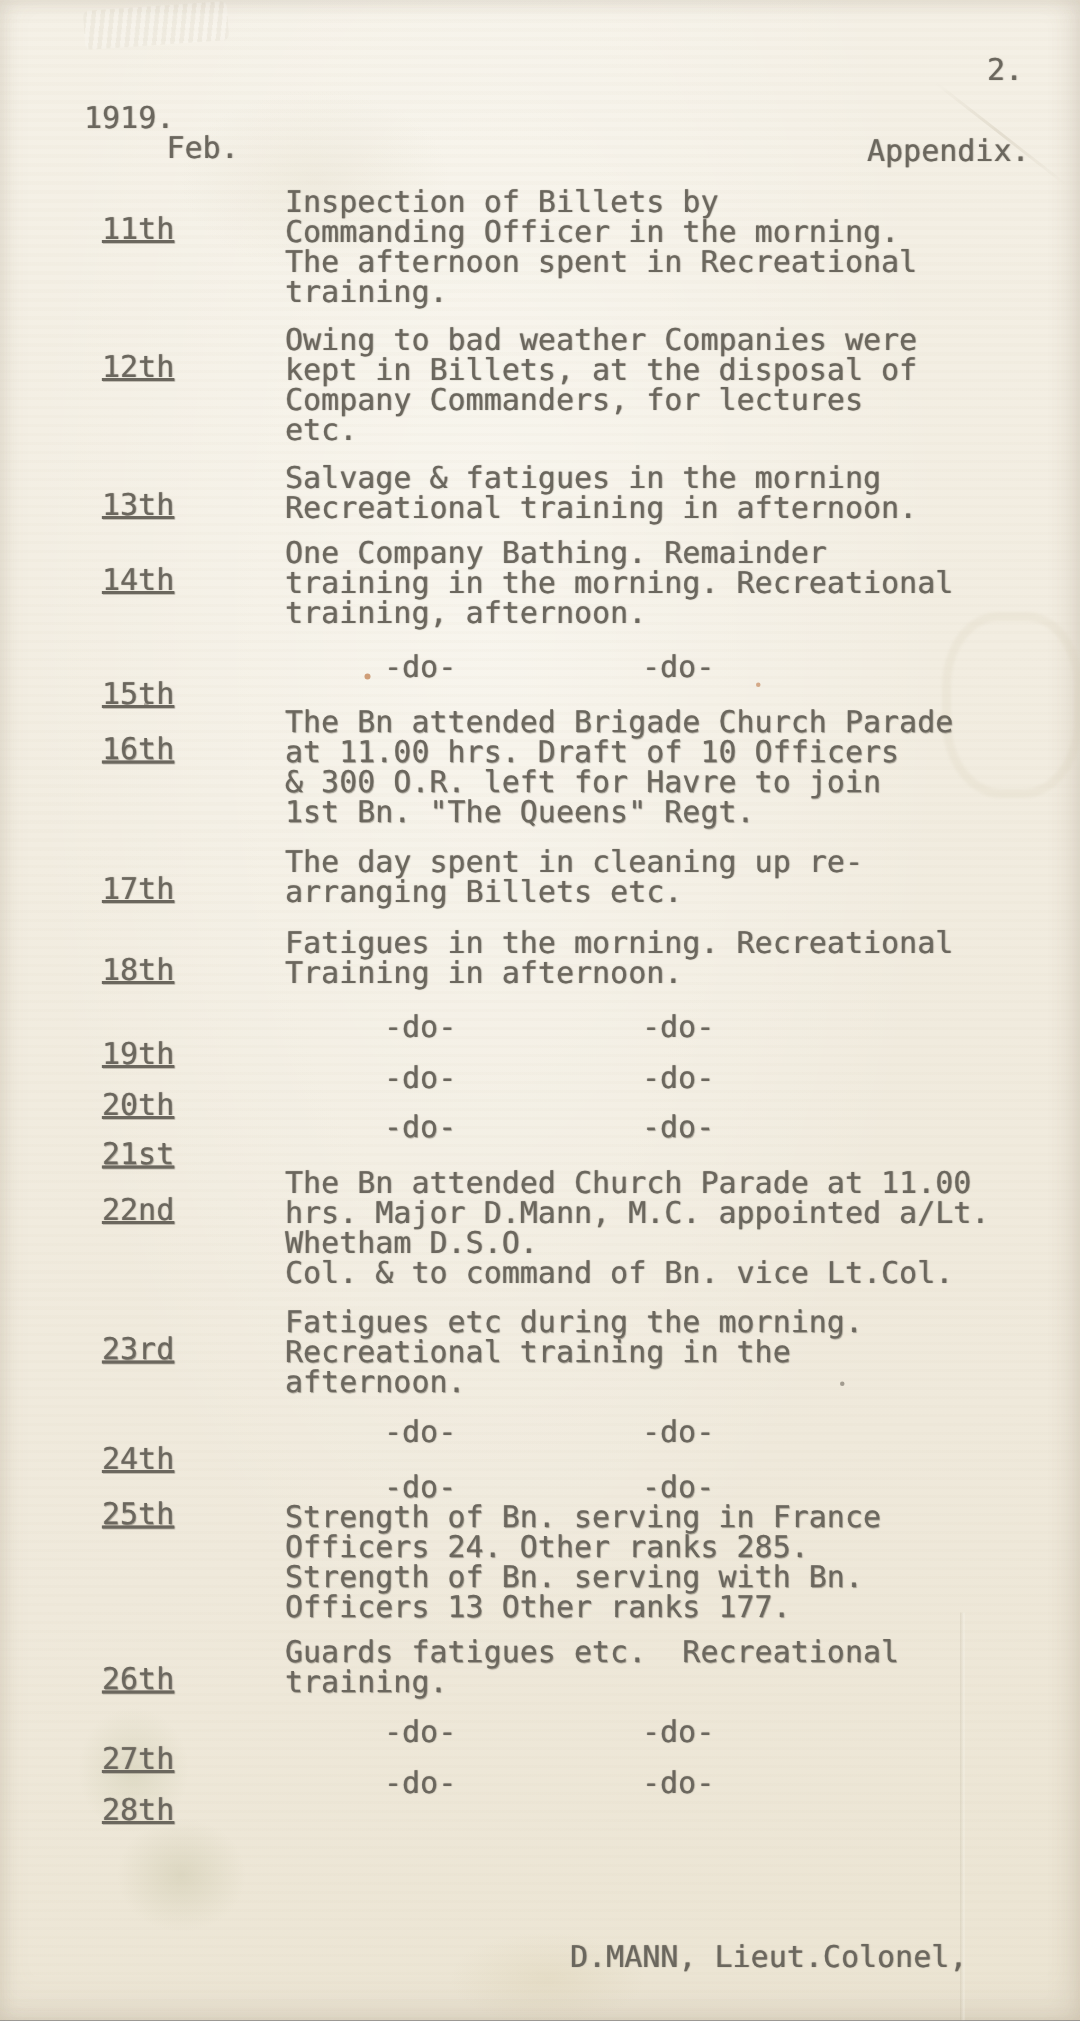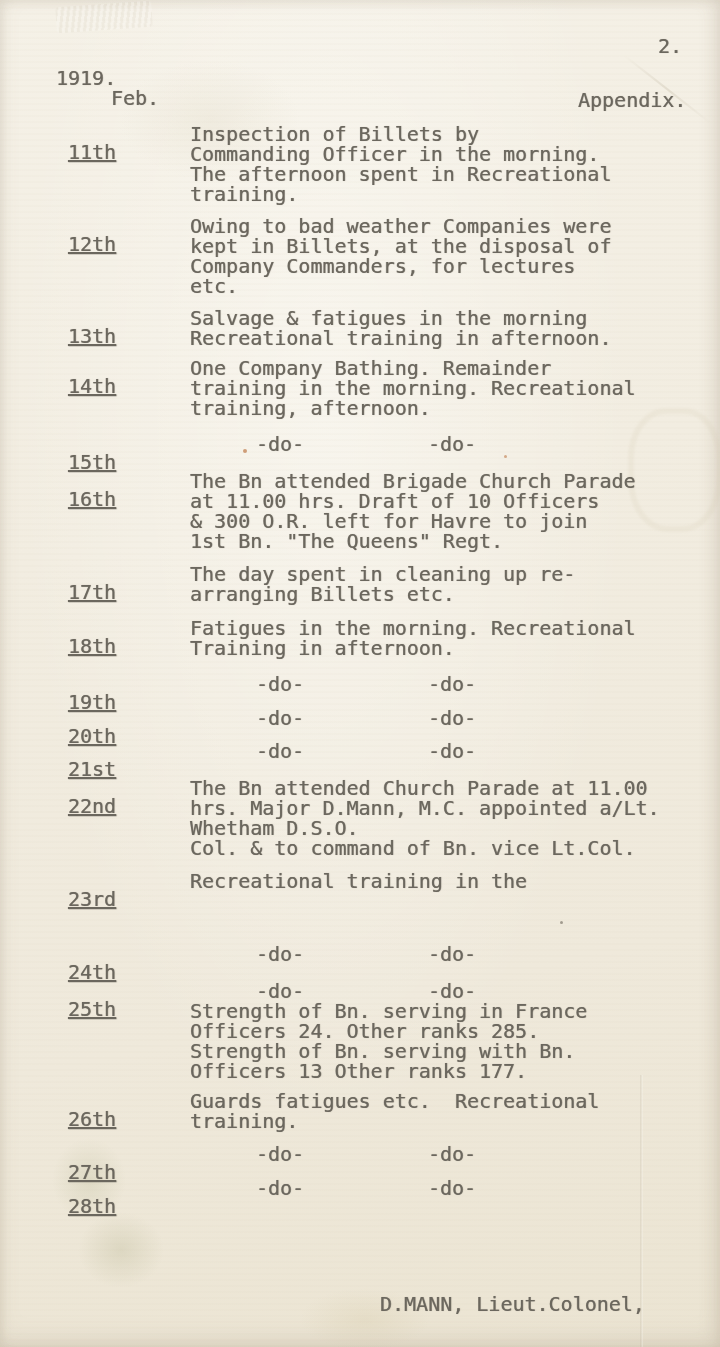--- a/index.html
+++ b/index.html
@@ -96,21 +96,21 @@
       <div class="entry-row txt" style="top: 308px;"><span class="entry-date">13th</span><div class="entry-body"><div class="entry-line">Salvage &amp; fatigues in the morning</div><div class="entry-line">Recreational training in afternoon.</div></div></div>
       <div class="entry-row txt" style="top: 358px;"><span class="entry-date">14th</span><div class="entry-body"><div class="entry-line">One Company Bathing. Remainder</div><div class="entry-line">training in the morning. Recreational</div><div class="entry-line">training, afternoon.</div></div></div>
       <div class="entry-row txt" style="top: 434px;"><span class="entry-date">15th</span><span class="ditto0">-do-</span><span class="ditto1">-do-</span></div>
       <div class="entry-row txt" style="top: 471px;"><span class="entry-date">16th</span><div class="entry-body"><div class="entry-line">The Bn attended Brigade Church Parade</div><div class="entry-line">at 11.00 hrs. Draft of 10 Officers</div><div class="entry-line">&amp; 300 O.R. left for Havre to join</div><div class="entry-line">1st Bn. "The Queens" Regt.</div></div></div>
       <div class="entry-row txt" style="top: 564px;"><span class="entry-date">17th</span><div class="entry-body"><div class="entry-line">The day spent in cleaning up re-</div><div class="entry-line">arranging Billets etc.</div></div></div>
       <div class="entry-row txt" style="top: 618px;"><span class="entry-date">18th</span><div class="entry-body"><div class="entry-line">Fatigues in the morning. Recreational</div><div class="entry-line">Training in afternoon.</div></div></div>
       <div class="entry-row txt" style="top: 674px;"><span class="entry-date">19th</span><span class="ditto0">-do-</span><span class="ditto1">-do-</span></div>
       <div class="entry-row txt" style="top: 708px;"><span class="entry-date">20th</span><span class="ditto0">-do-</span><span class="ditto1">-do-</span></div>
       <div class="entry-row txt" style="top: 741px;"><span class="entry-date">21st</span><span class="ditto0">-do-</span><span class="ditto1">-do-</span></div>
       <div class="entry-row txt" style="top: 778px;"><span class="entry-date">22nd</span><div class="entry-body"><div class="entry-line">The Bn attended Church Parade at 11.00</div><div class="entry-line">hrs. Major D.Mann, M.C. appointed a/Lt.</div><div class="entry-line">Whetham D.S.O.</div><div class="entry-line">Col. &amp; to command of Bn. vice Lt.Col.</div></div></div>
-      <div class="entry-row txt" style="top: 871px;"><span class="entry-date">23rd</span><div class="entry-body"><div class="entry-line">Recreational training in the</div></div></div>
+      <div class="entry-row txt" style="top: 871px;"><span class="entry-date">23rd</span><div class="entry-body"><div class="entry-line">Fatigues etc during the morning.</div><div class="entry-line">Recreational training in the</div><div class="entry-line">afternoon.</div></div></div>
       <div class="entry-row txt" style="top: 944px;"><span class="entry-date">24th</span><span class="ditto0">-do-</span><span class="ditto1">-do-</span></div>
       <div class="entry-row txt" style="top: 981px;"><span class="entry-date">25th</span><span class="ditto0">-do-</span><span class="ditto1">-do-</span><div class="entry-body" style="top: 20px;"><div class="entry-line">Strength of Bn. serving in France</div><div class="entry-line">Officers 24. Other ranks 285.</div><div class="entry-line">Strength of Bn. serving with Bn.</div><div class="entry-line">Officers 13 Other ranks 177.</div></div></div>
       <div class="entry-row txt" style="top: 1091px;"><span class="entry-date">26th</span><div class="entry-body"><div class="entry-line">Guards fatigues etc.  Recreational</div><div class="entry-line">training.</div></div></div>
       <div class="entry-row txt" style="top: 1144px;"><span class="entry-date">27th</span><span class="ditto0">-do-</span><span class="ditto1">-do-</span></div>
       <div class="entry-row txt" style="top: 1178px;"><span class="entry-date">28th</span><span class="ditto0">-do-</span><span class="ditto1">-do-</span></div>
     </div>
 
   <div class="sig txt">
     <div>D.MANN, Lieut.Colonel,</div>
     

